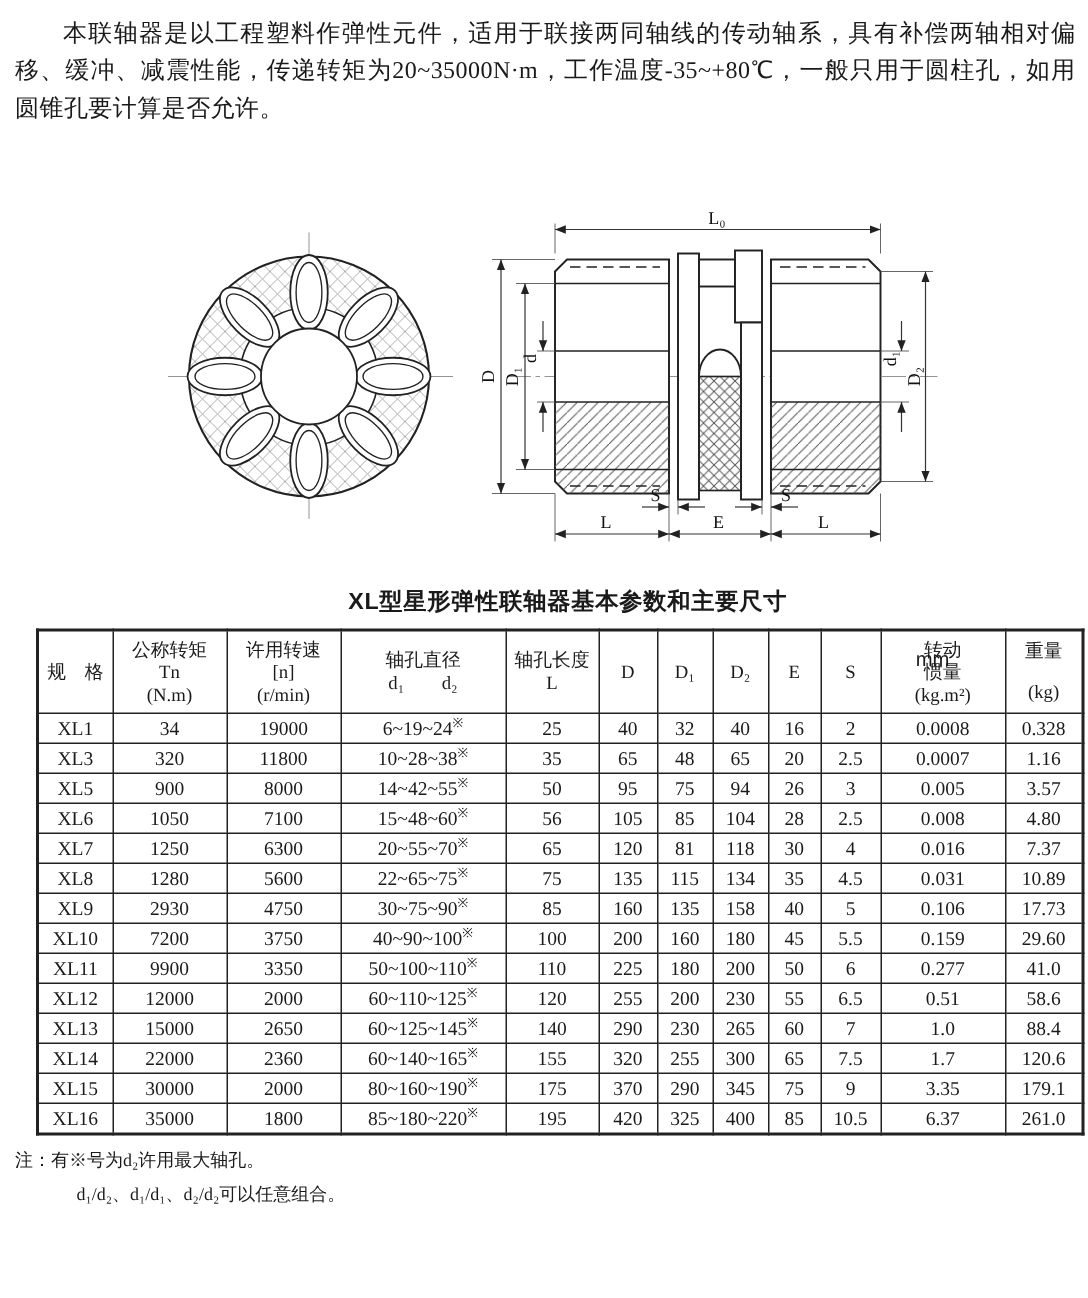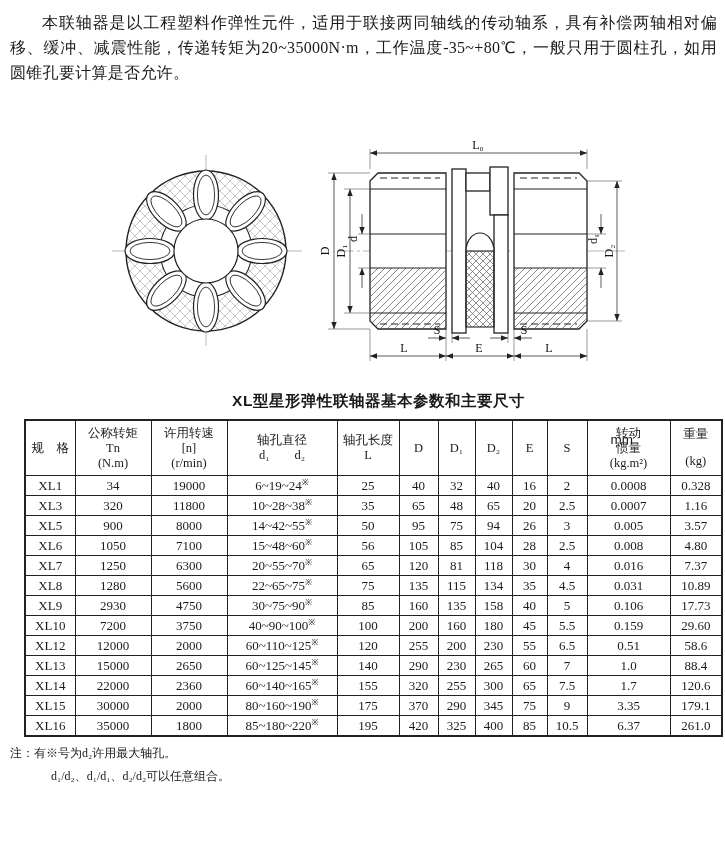--- a/index.html
+++ b/index.html
@@ -331,20 +331,34 @@
         <td>100</td>
         <td>200</td>
         <td>160</td>
         <td>180</td>
         <td>45</td>
         <td>5.5</td>
         <td>0.159</td>
         <td>29.60</td>
       </tr>
       <tr>
+        <td>XL11</td>
+        <td>9900</td>
+        <td>3350</td>
+        <td>50~100~110<sup>※</sup></td>
+        <td>110</td>
+        <td>225</td>
+        <td>180</td>
+        <td>200</td>
+        <td>50</td>
+        <td>6</td>
+        <td>0.277</td>
+        <td>41.0</td>
+      </tr>
+      <tr>
         <td>XL12</td>
         <td>12000</td>
         <td>2000</td>
         <td>60~110~125<sup>※</sup></td>
         <td>120</td>
         <td>255</td>
         <td>200</td>
         <td>230</td>
         <td>55</td>
         <td>6.5</td>

